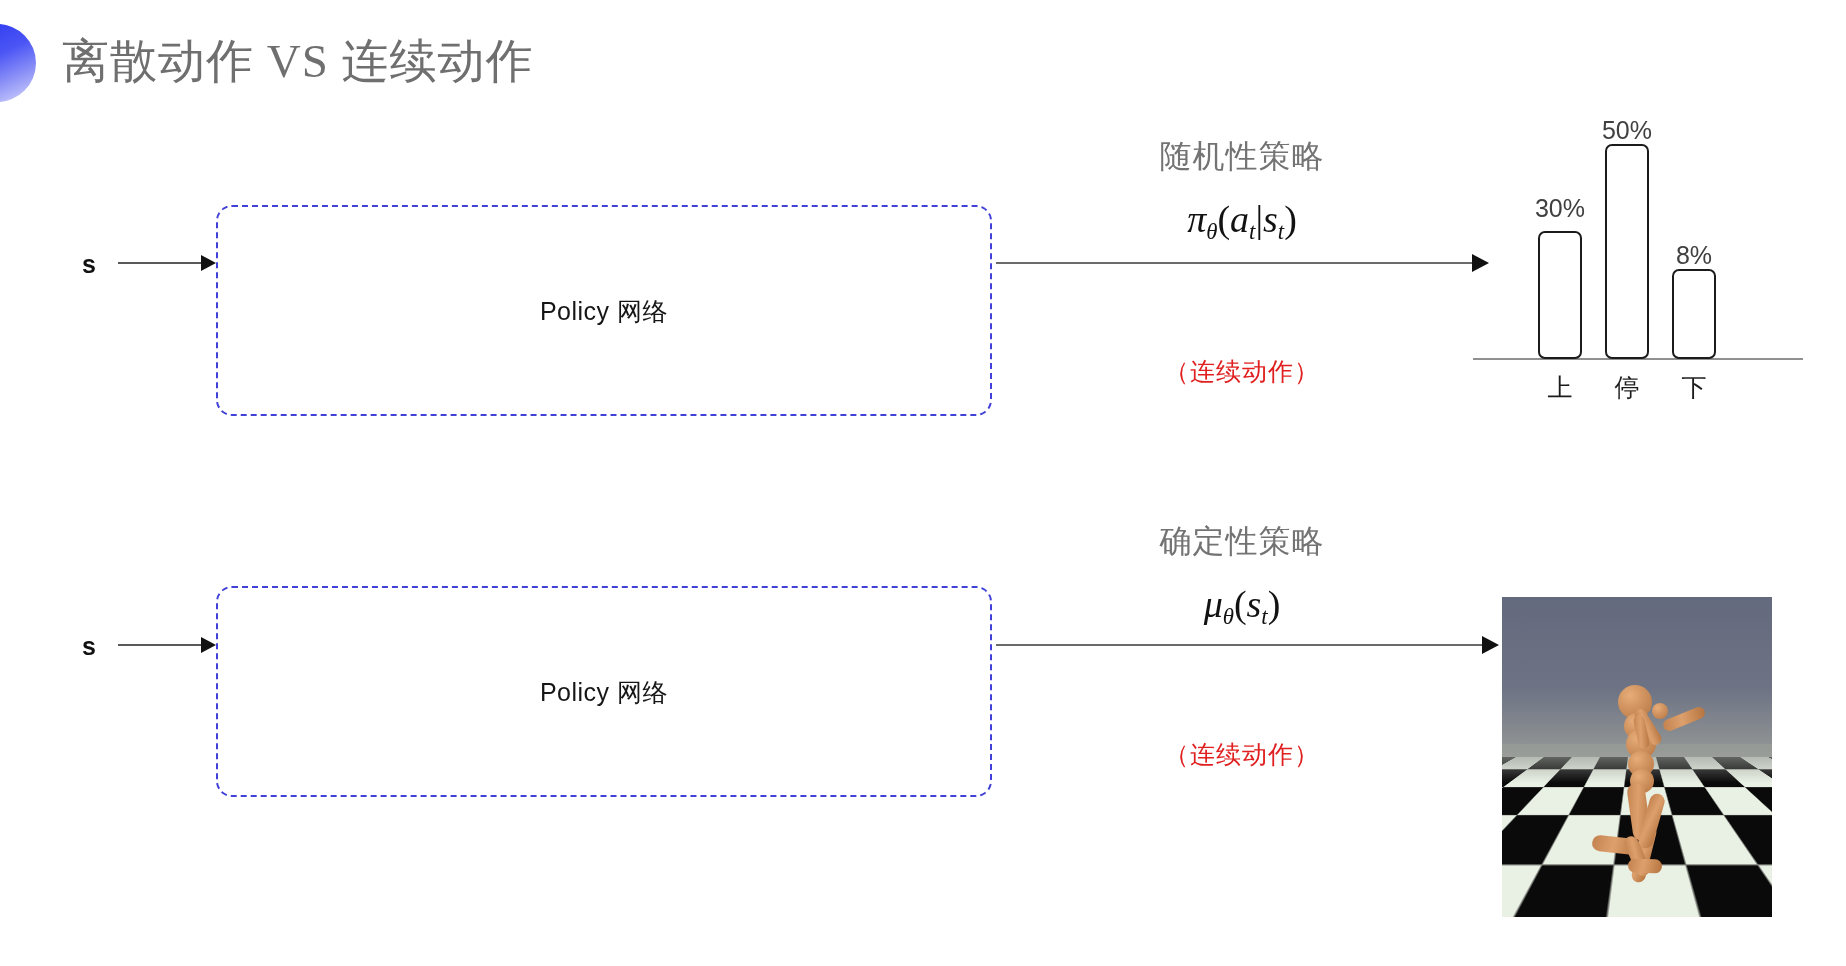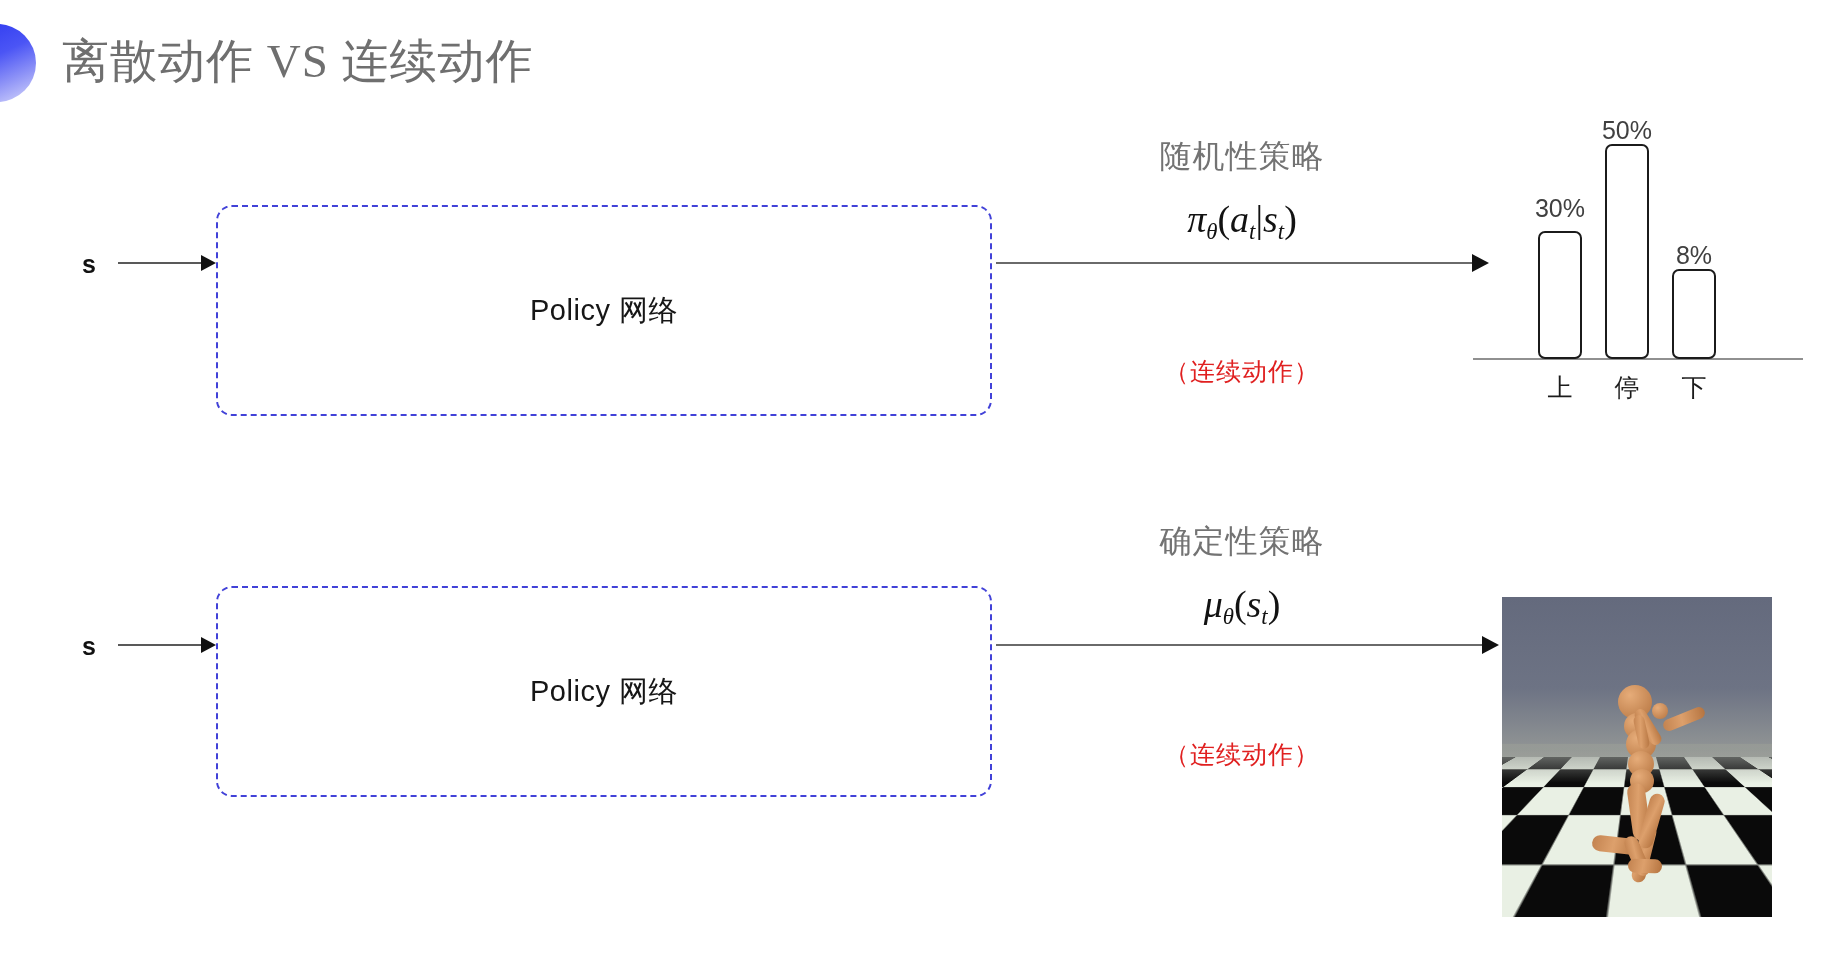--- a/index.html
+++ b/index.html
@@ -74,21 +74,21 @@
     border: 2.5px dashed #4141d8;
     border-radius: 16px;
     background: #ffffff;
   }
   .policy-box-label {
     position: absolute;
     left: 0; right: 0;
     top: 50%;
     transform: translateY(-50%);
     text-align: center;
-    font-size: 29px;
+    font-size: 25px;
     color: #161616;
     letter-spacing: 0.5px;
   }
 
   
   .out-arrow {
     position: absolute;
     height: 2px;
     background: #6a6a6a;
   }

